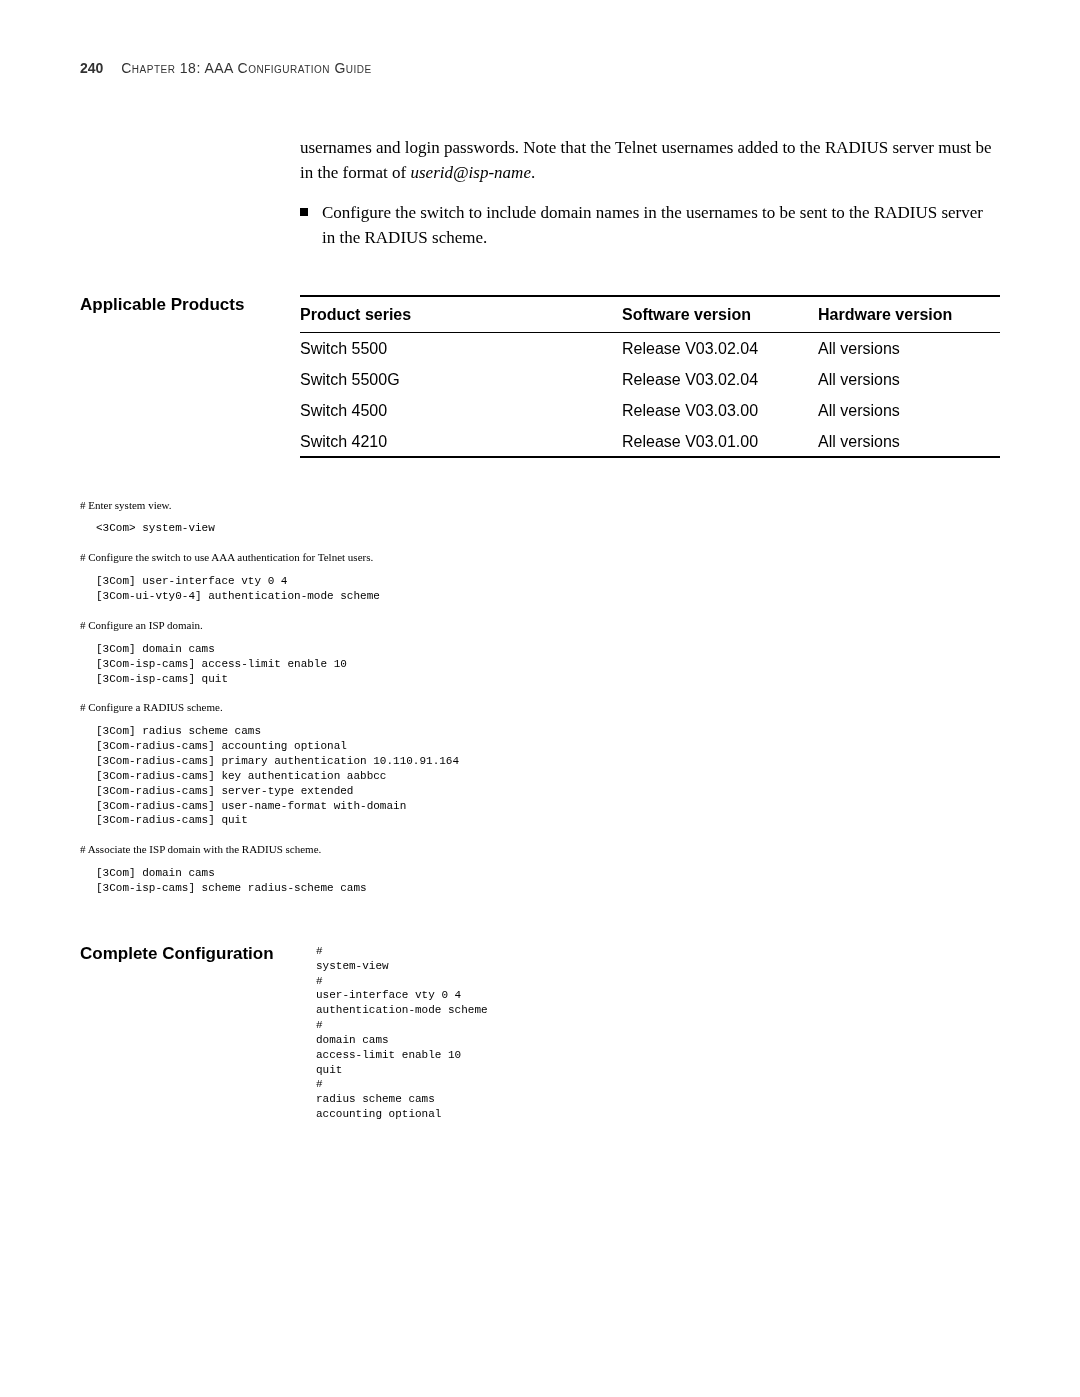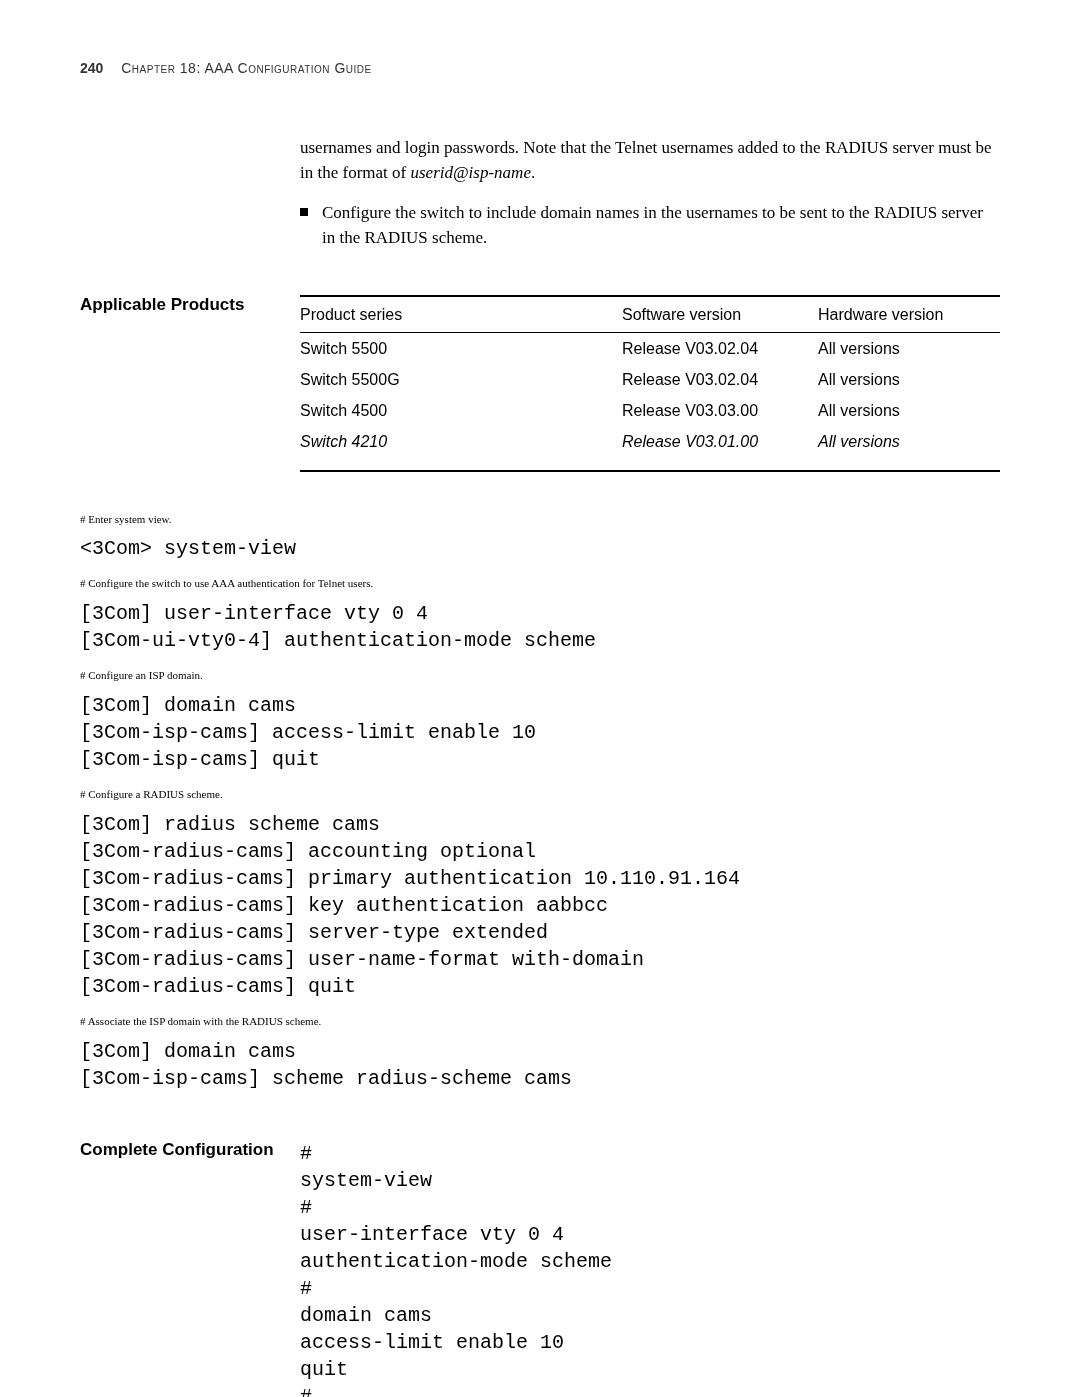--- a/index.html
+++ b/index.html
@@ -70,39 +70,38 @@
     font-style: italic;
   }
   table.prod-table {
     border-collapse: collapse;
     width: 100%;
     font-family: Arial, Helvetica, sans-serif;
     font-size: 16px;
   }
   table.prod-table th {
     text-align: left;
-    font-weight: normal;
+    font-weight: bold;
     border-top: 2px solid #000;
     border-bottom: 1.5px solid #000;
     padding: 6px 8px 6px 0;
   }
   table.prod-table td {
     padding: 4px 8px 4px 0;
   }
   table.prod-table tr.last-data td {
     border-bottom: 2px solid #000;
-    padding-bottom: 16px;
-    font-style: italic;
+    padding-bottom: 2px;
   }
   .cmdline {
     font-family: 'Courier New', Courier, monospace;
-    font-size: 20px;
+    font-size: 11px;
     white-space: pre;
     line-height: 1.35;
-    margin: 8px 0 14px 0;
+    margin: 8px 0 14px 16px;
   }
   .step-text {
     font-size: 11px;
     margin-top: 6px;
     margin-bottom: 4px;
   }
   .section-gap {
     margin-top: 34px;
   }
 </style>

